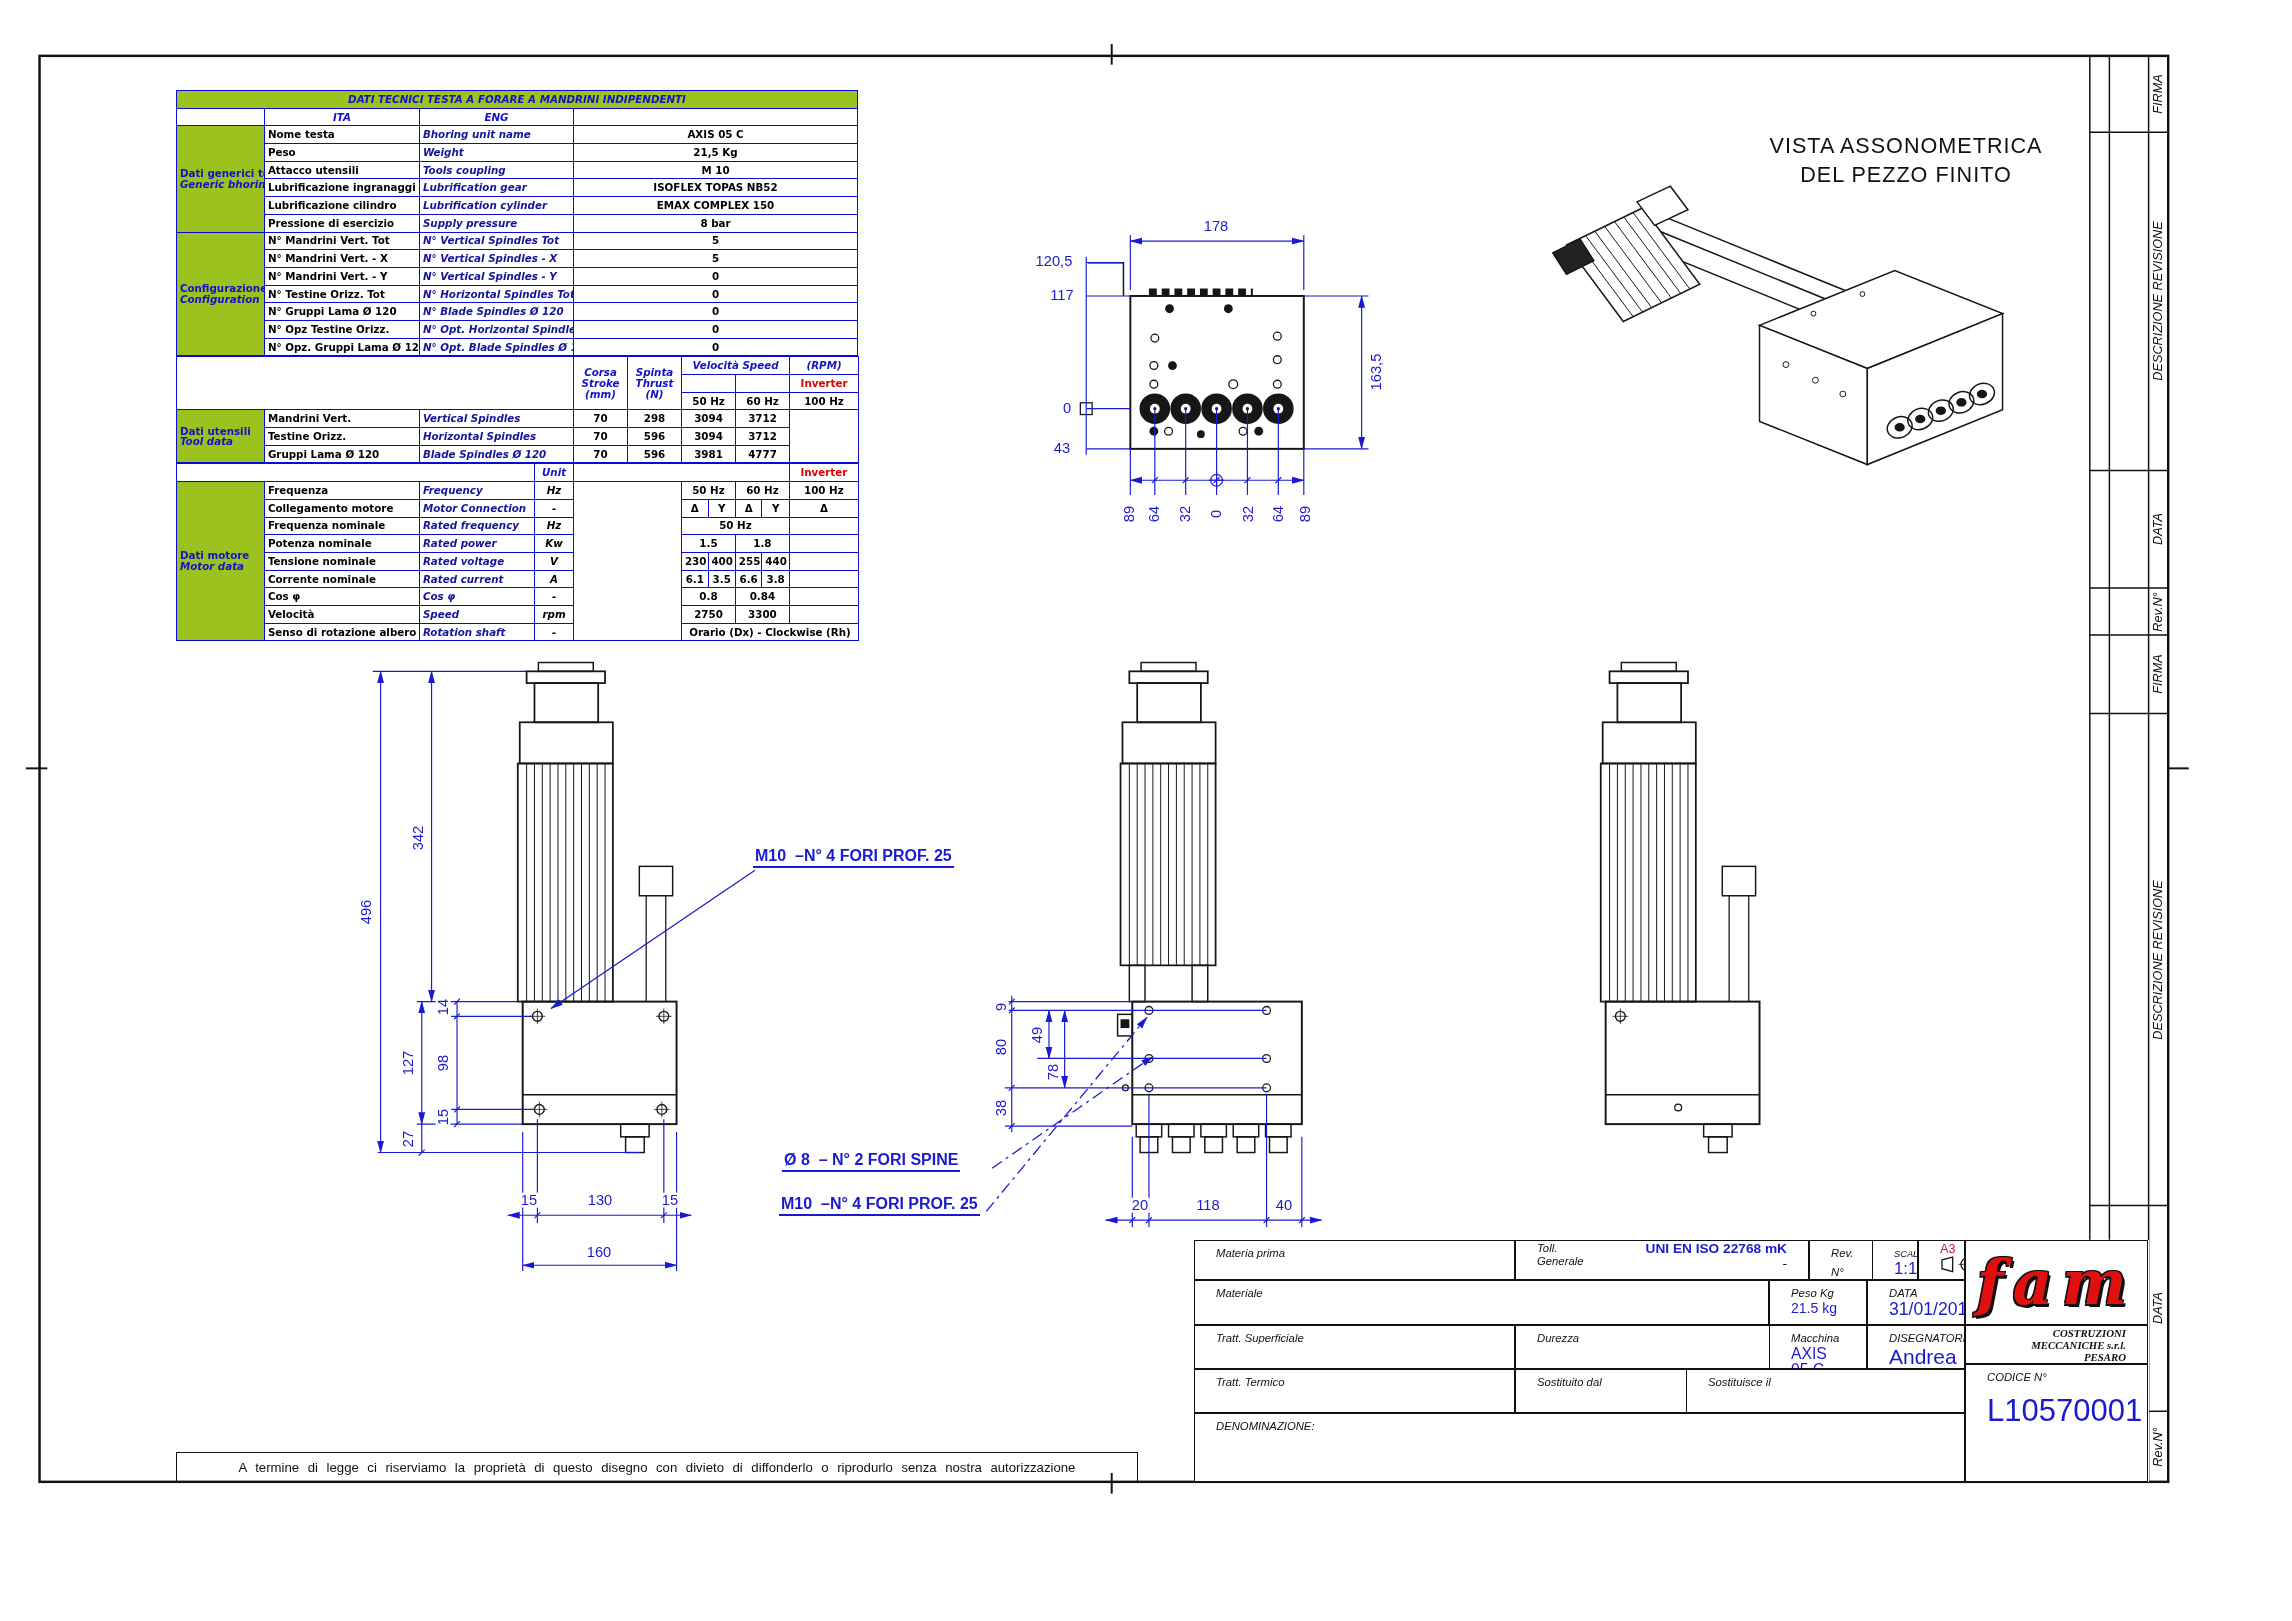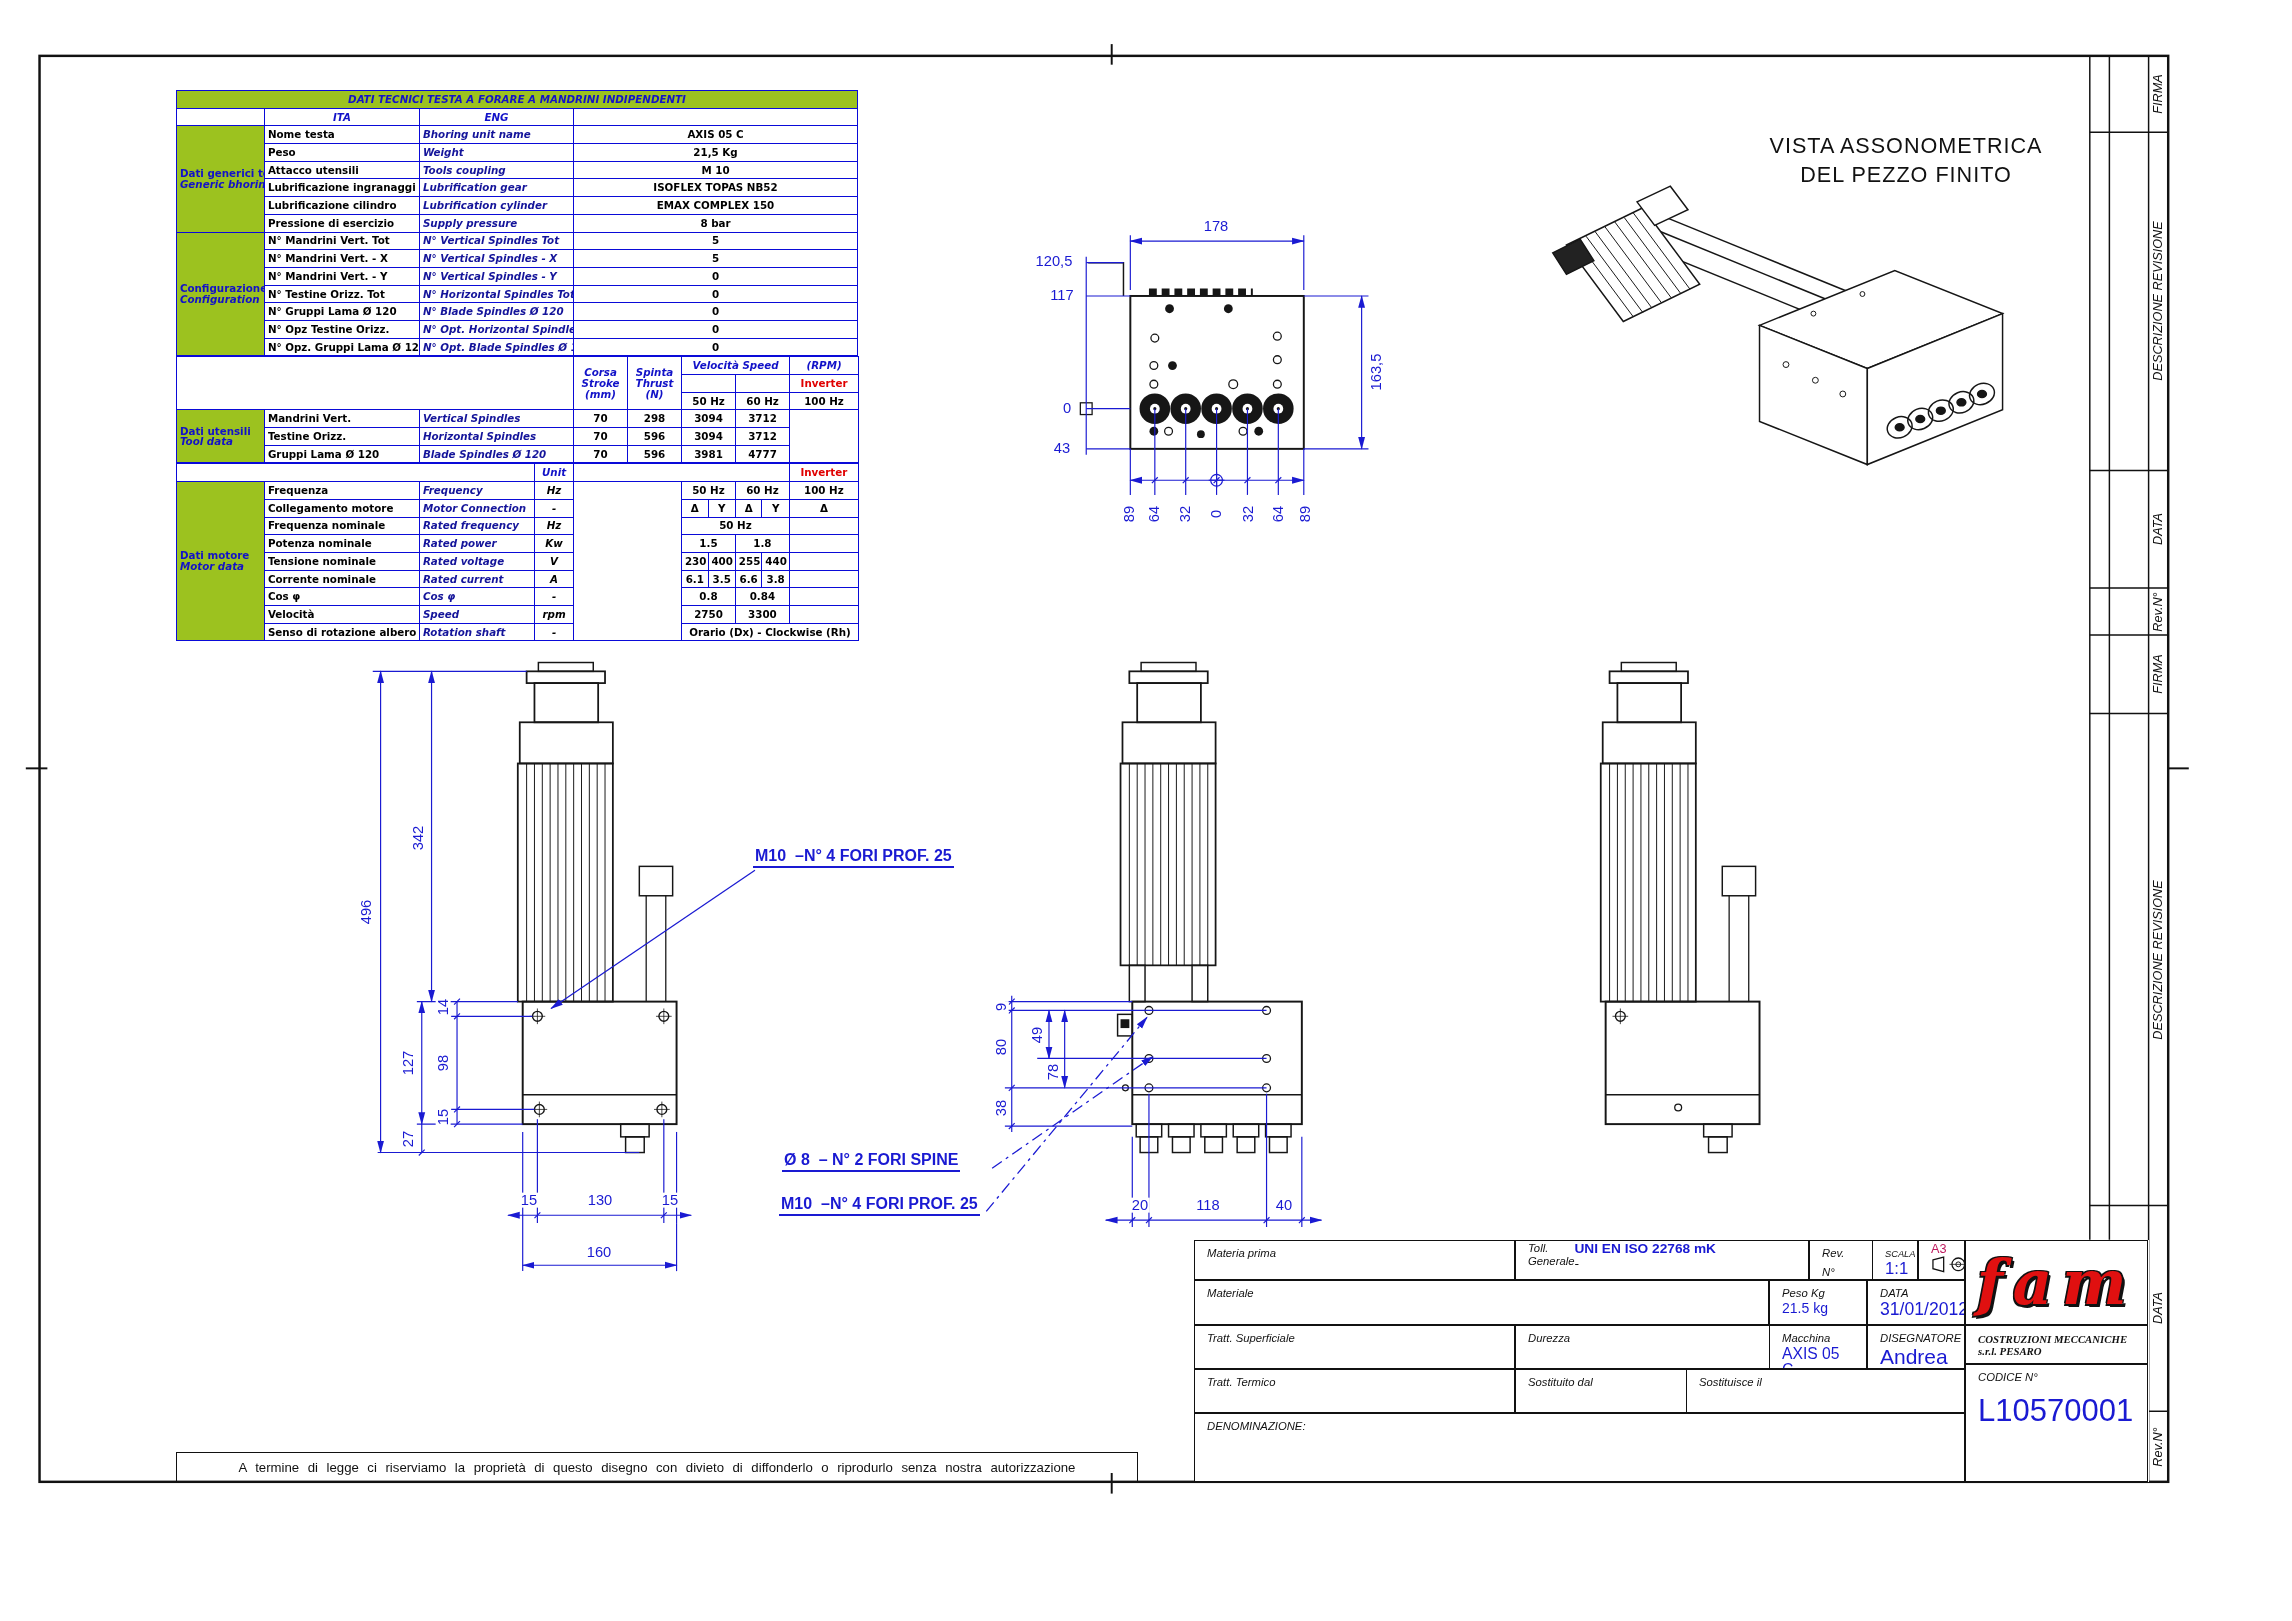--- a/index.html
+++ b/index.html
@@ -36,24 +36,24 @@
     white-space:pre;background:#fff;line-height:1.1;}
   .isotitle{position:absolute;left:1759px;top:131px;width:294px;z-index:4;text-align:center;color:#111;
     font-family:"Liberation Sans",sans-serif;font-size:21.6px;letter-spacing:1px;line-height:1.35;}
 
   
   .revlabel{position:absolute;z-index:4;transform:translate(-50%,-50%) rotate(-90deg);font-size:12.7px;
     font-style:italic;color:#111;font-family:"Liberation Sans",sans-serif;white-space:nowrap;}
 
   
   .tb{position:absolute;left:1194px;top:1240px;width:955px;height:242px;z-index:3;background:#fff;}
-  .tbc{position:absolute;border:1.7px solid #111;box-sizing:border-box;padding:1px 12px;overflow:hidden;}
+  .tbc{position:absolute;border:1.7px solid #111;box-sizing:border-box;padding:1px 21px;overflow:hidden;}
   .tb-label{font-size:11.3px;font-style:italic;color:#111;font-family:"Liberation Sans",sans-serif;line-height:1.15;}
   .tb-blue{color:#1a1ad2;font-family:"Liberation Sans",sans-serif;line-height:1;}
-  .cent{text-align:left;}
+  .cent{text-align:right;}
   .logo{font-family:"DejaVu Serif",serif;font-style:italic;font-weight:bold;font-size:61px;color:#e01010;
     letter-spacing:9.8px;line-height:1;text-shadow:2.9px 2.9px 0 #111,-1.5px -1.5px 0 #111,1.5px -1.5px 0 #111,-1.5px 1.5px 0 #111;}
   .company{font-size:10.8px;font-weight:bold;font-style:italic;font-family:"Liberation Serif",serif;color:#111;}
 
   .legal{position:absolute;left:176px;top:1452px;width:962px;height:30px;z-index:3;border:1.7px solid #111;
     box-sizing:border-box;display:flex;align-items:center;justify-content:center;font-size:13.2px;
     font-family:"Liberation Sans",sans-serif;color:#111;word-spacing:4.9px;white-space:nowrap;}
 </style>
 </head>
 <body>

